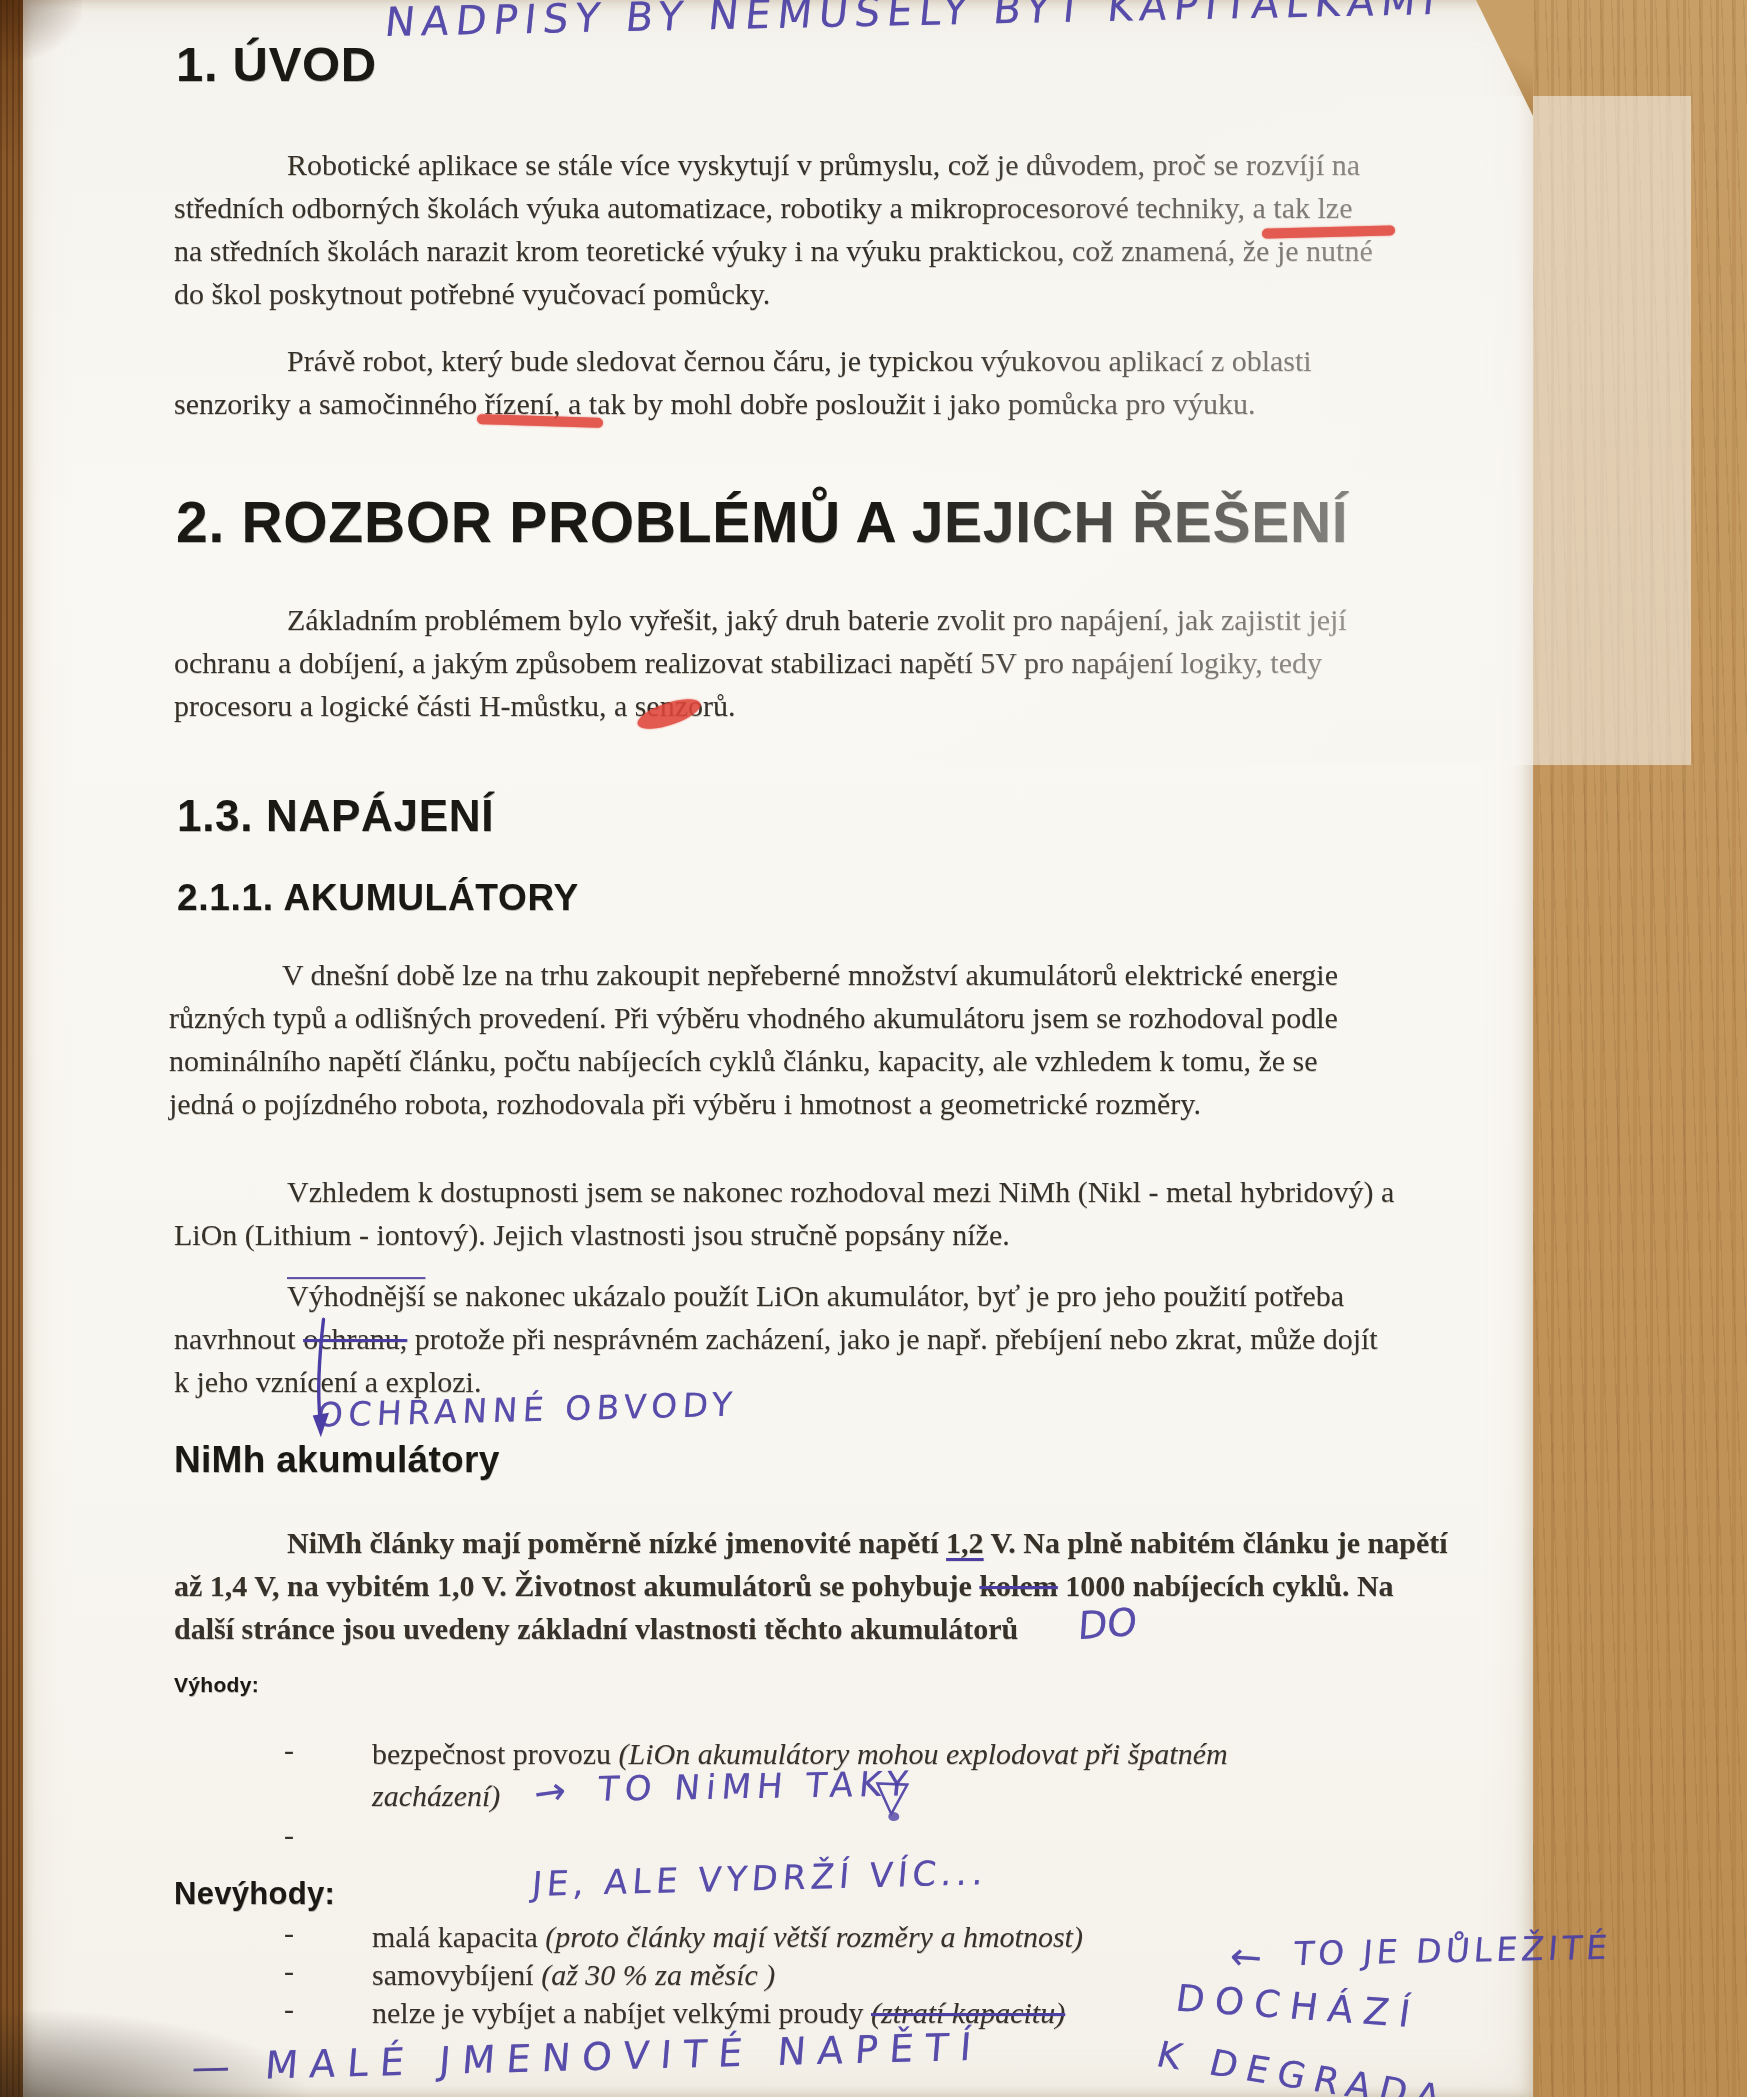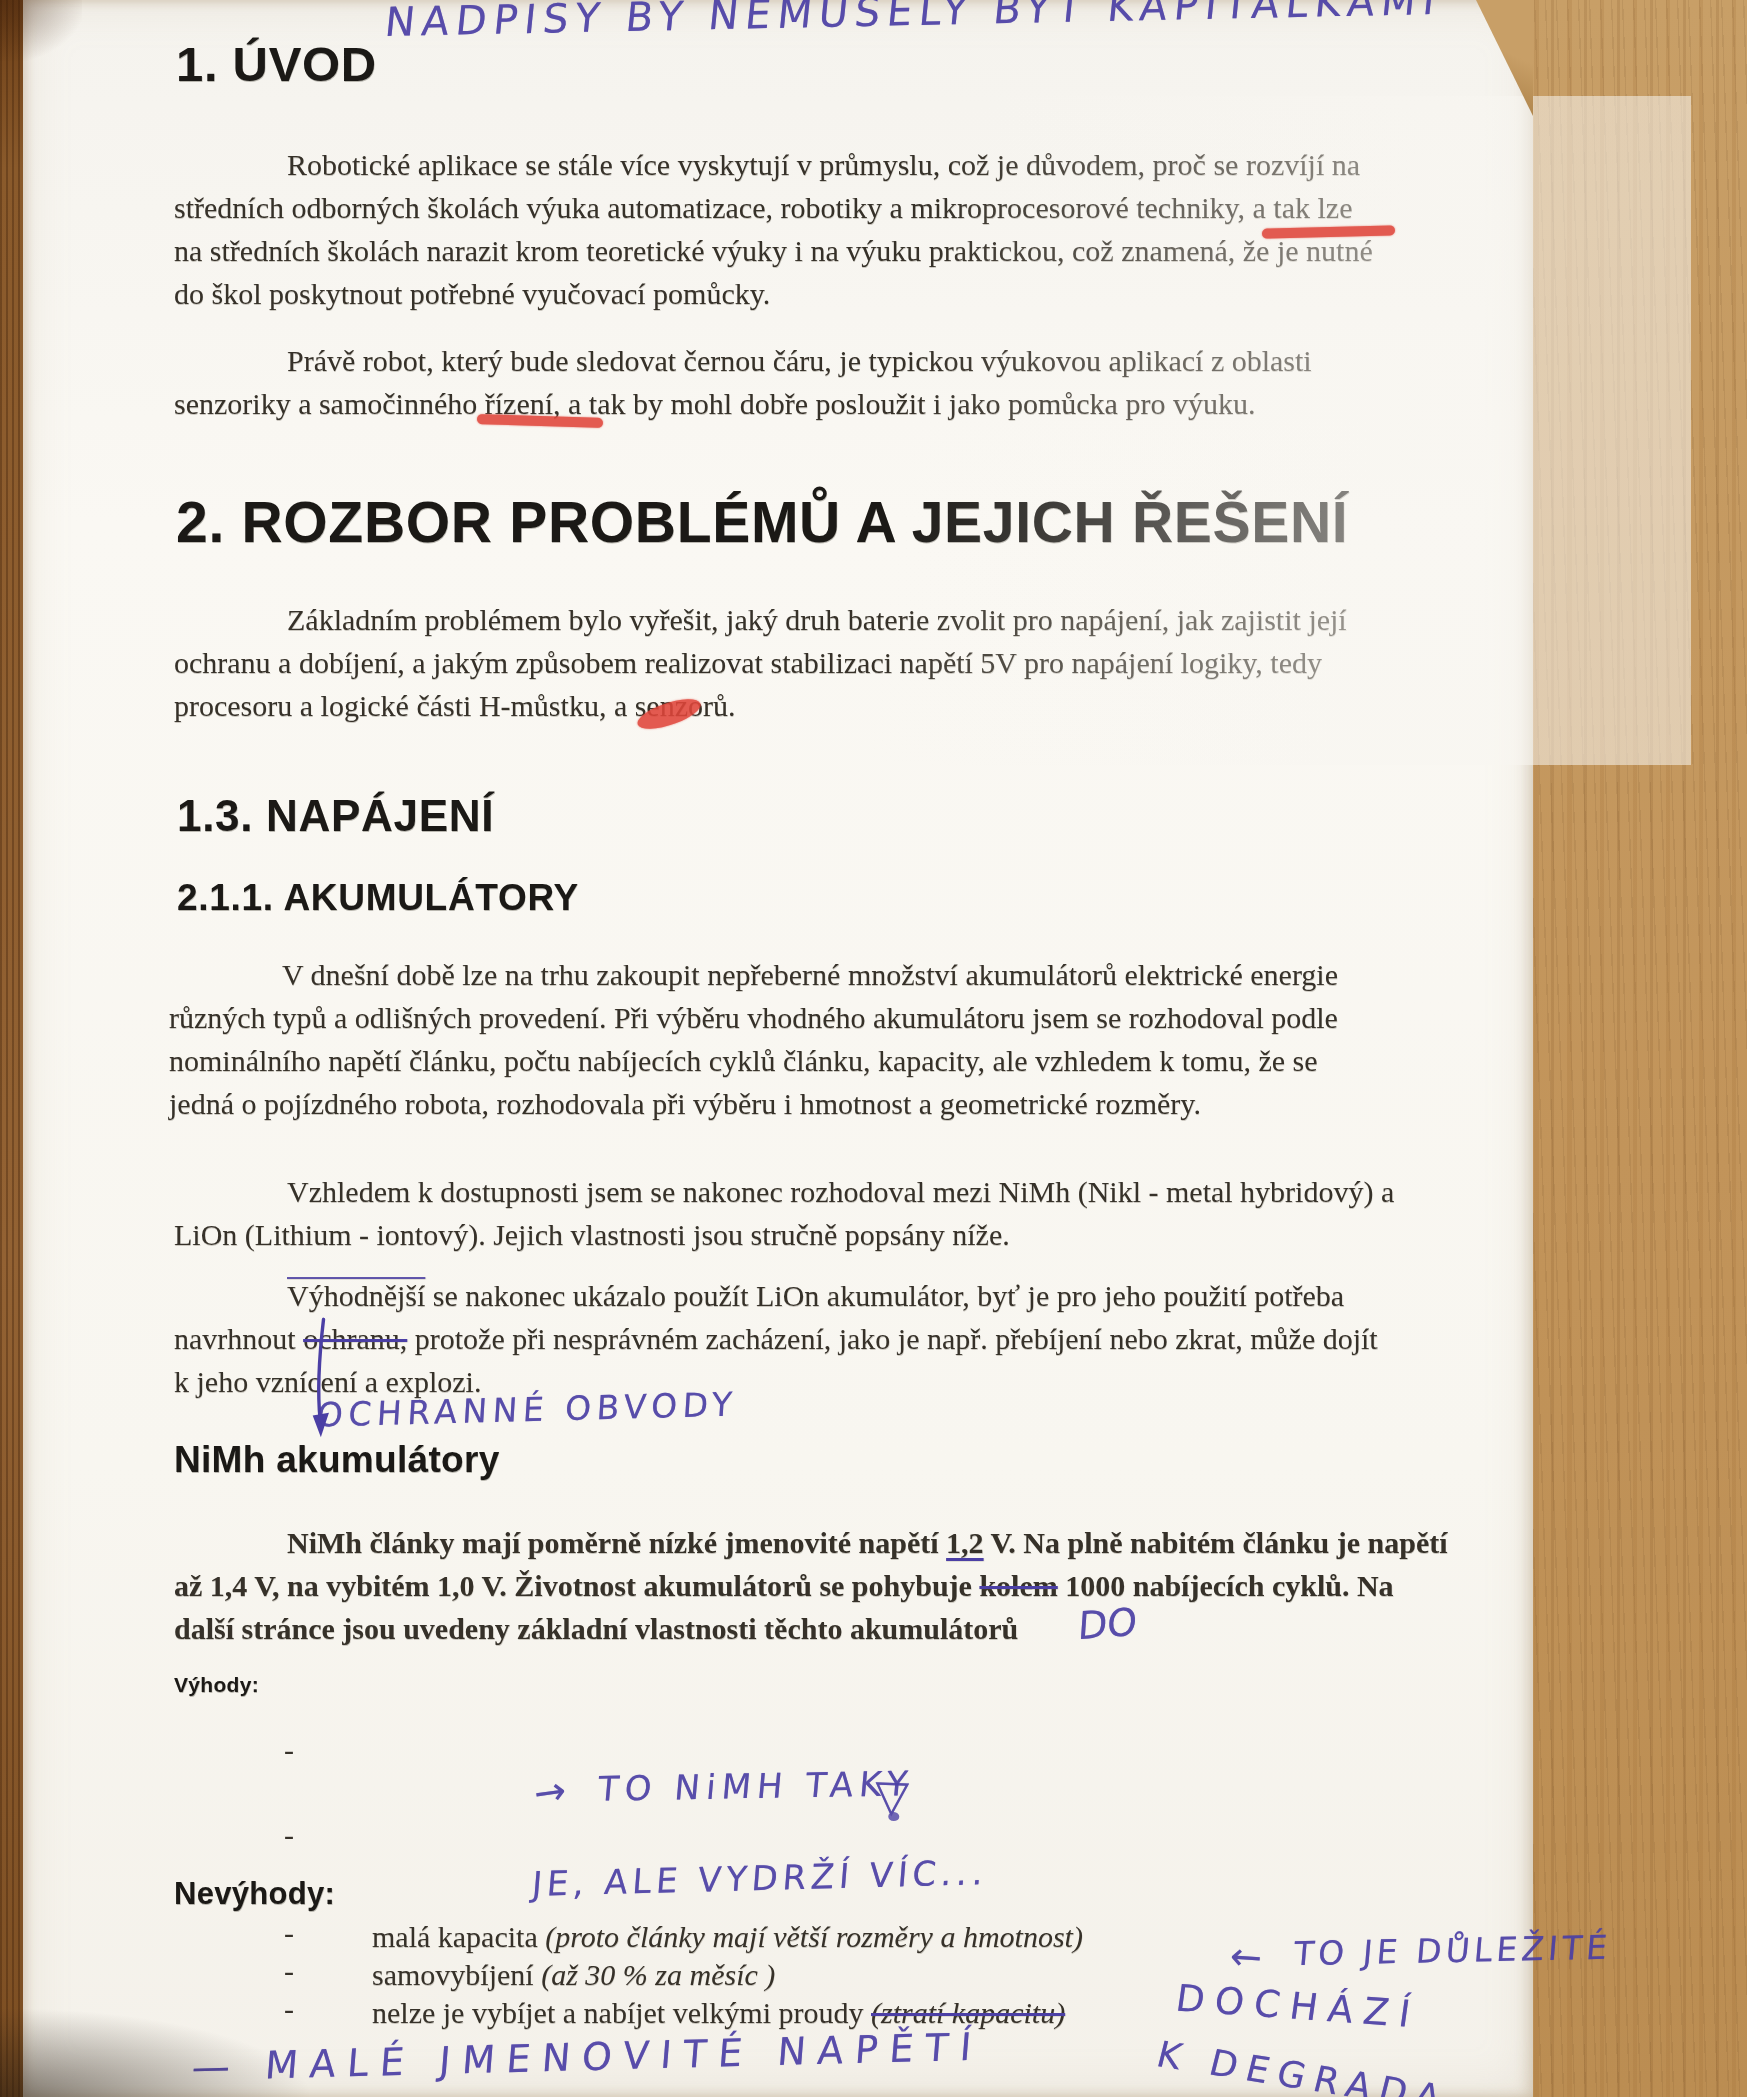--- a/index.html
+++ b/index.html
@@ -106,20 +106,22 @@
 navrhnout </span><span class="struck-blue">ochranu,</span><span> protože při nesprávném zacházení, jako je např. přebíjení nebo zkrat, může dojít
 k jeho vznícení a explozi.</span></div>
 
     <div id="nimh-h" class="h-sans">NiMh akumulátory</div>
     <div id="p7" class="para"><span>NiMh články mají poměrně nízké jmenovité napětí </span><span class="und-blue">1,2</span><span> V. Na plně nabitém článku je napětí
 až 1,4 V, na vybitém 1,0 V. Životnost akumulátorů se pohybuje </span><span class="struck-blue">kolem</span><span> 1000 nabíjecích cyklů. Na
 další stránce jsou uvedeny základní vlastnosti těchto akumulátorů</span></div>
 
     <div id="vyhody" class="h-sans">Výhody:</div>
     <div id="bul1" class="bul">-</div>
+    <div id="adv1" class="li"><span>bezpečnost provozu </span><span class="it">(LiOn akumulátory mohou explodovat při špatném
+zacházení)</span></div>
     <div id="bul2" class="bul">-</div>
 
     <div id="nevyhody" class="h-sans">Nevýhody:</div>
     <div id="bul3" class="bul">-</div>
     <div id="dis1" class="li"><span>malá kapacita </span><span class="it">(proto články mají větší rozměry a hmotnost)</span></div>
     <div id="bul4" class="bul">-</div>
     <div id="dis2" class="li"><span>samovybíjení </span><span class="it">(až 30 % za měsíc )</span></div>
     <div id="bul5" class="bul">-</div>
     <div id="dis3" class="li"><span>nelze je vybíjet a nabíjet velkými proudy </span><span class="it struck-blue">(ztratí kapacitu)</span></div>
 

